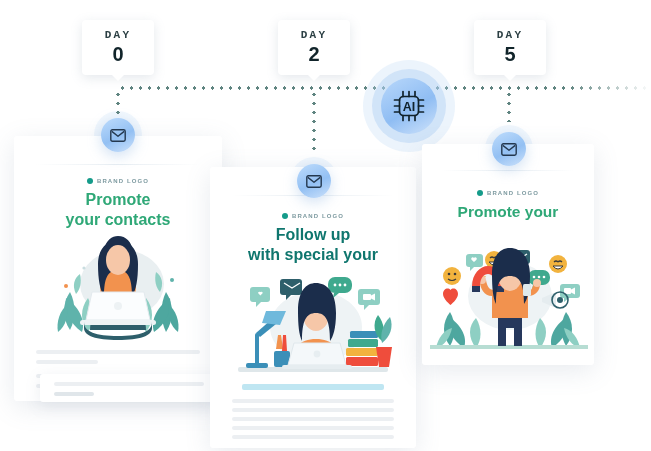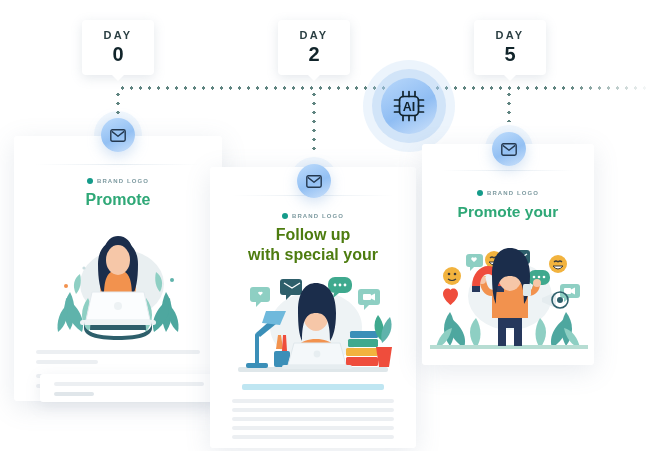--- a/index.html
+++ b/index.html
@@ -29,21 +29,21 @@
   .day-chip {
     position:absolute; width:72px; height:55px; background:#fff;
     border-radius:4px; box-shadow:0 3px 12px rgba(120,140,160,.20);
     display:flex; flex-direction:column; align-items:center; justify-content:center;
   }
   .day-chip::after{
     content:""; position:absolute; bottom:-6px; left:50%; transform:translateX(-50%);
     width:0;height:0;border-left:7px solid transparent;border-right:7px solid transparent;
     border-top:7px solid #fff;
   }
-  .day-word { font-size:11px; letter-spacing:2.2px; color:#2b3f43; font-weight:600; }
+  .day-word { font-size:11px; letter-spacing:2.2px; color:#2b3f43; font-weight:600;font-family:Liberation Mono, monospace; }
   .day-num  { font-size:20px; font-weight:800; color:#11242a; margin-top:2px; }
 
   
   .ai-node { position:absolute; left:363px; top:60px; width:92px; height:92px; }
   .ai-ring { position:absolute; border-radius:50%; }
   .ai-r1 { inset:0; background:rgba(186,214,246,.28); }
   .ai-r2 { inset:9px; background:rgba(171,205,244,.42); }
   .ai-r3 { inset:18px; background:linear-gradient(150deg,#b9d8fb 0%,#8fbdf3 55%,#cfe3fb 100%); }
   .ai-chip { position:absolute; inset:0; display:flex; align-items:center; justify-content:center; }
 
@@ -128,20 +128,21 @@
 
   <div class="ecard" style="left:14px;top:136px;width:208px;height:265px;">
     <div class="ecard-inner">
       <div class="divider" style="position:absolute;left:22px;top:28px;width:164px;"></div>
       <div class="brand-row" style="position:absolute;left:0;top:42px;width:100%;">
         <span class="brand-dot"></span>
         <span class="brand-txt">BRAND LOGO</span>
       </div>
       <div class="headline" style="position:absolute;left:0;top:54px;width:100%;font-size:16px;color:#2fa877;">
         <span>Promote</span>
+        <span class="l2">your contacts</span>
       </div>
 
       <svg style="position:absolute;left:26px;top:98px;" width="156" height="110" viewBox="0 0 156 110">
         <ellipse cx="82" cy="50" rx="42" ry="34" fill="#e9eff1"></ellipse>
 
         <g fill="#5fb3ab">
           <path d="M30 96 C22 84 22 70 30 58 C36 70 36 84 30 96Z"></path>
           <path d="M42 98 C30 90 24 76 26 64 C38 72 46 86 42 98Z"></path>
           <path d="M18 98 C16 88 20 76 28 70 C28 82 26 92 18 98Z"></path>
         </g>
@@ -192,21 +193,21 @@
     <div class="tline" style="position:absolute;left:14px;top:18px;width:40px;background:#e0e6ea;"></div>
   </div>
 
   <div class="ecard" style="left:210px;top:167px;width:206px;height:281px;">
     <div class="ecard-inner">
       <div class="divider" style="position:absolute;left:22px;top:28px;width:162px;"></div>
       <div class="brand-row" style="position:absolute;left:0;top:46px;width:100%;">
         <span class="brand-dot"></span>
         <span class="brand-txt">BRAND LOGO</span>
       </div>
-      <div class="headline" style="position:absolute;left:0;top:58px;width:100%;font-size:16px;color:#4d7c0f;">
+      <div class="headline" style="position:absolute;left:0;top:58px;width:100%;font-size:16px;color:#0f766e;">
         <span>Follow up</span>
         <span class="l2">with special your</span>
       </div>
 
       <svg style="position:absolute;left:22px;top:104px;" width="162" height="110" viewBox="0 0 162 110">
         <ellipse cx="84" cy="56" rx="46" ry="36" fill="#eef3f5"></ellipse>
 
         <g>
           <rect x="18" y="16" width="20" height="15" rx="3" fill="#8ecfc3"></rect>
             <path d="M24 31 L24 36 L29 31Z" fill="#8ecfc3"></path>

